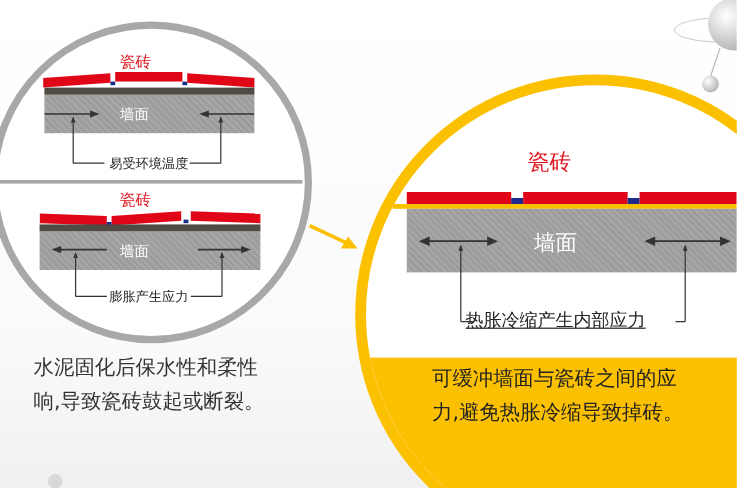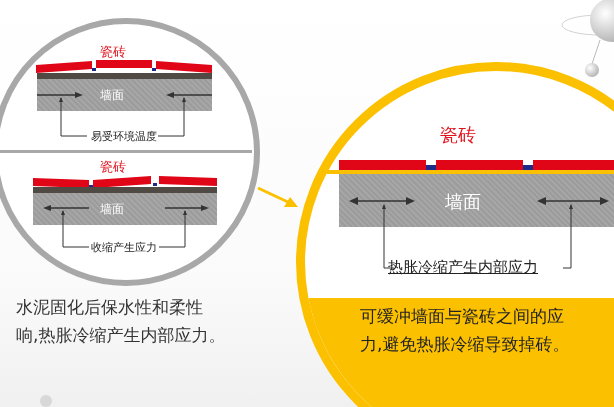--- a/index.html
+++ b/index.html
@@ -68,25 +68,25 @@
   <polygon points="10,8 18,5 18,11" fill="#333"></polygon>
   <line x1="132" y1="8" x2="170" y2="8" stroke="#333" stroke-width="1.3"></line>
   <polygon points="176,8 168,5 168,11 " fill="#333"></polygon>
   <line x1="30" y1="11" x2="30" y2="47" stroke="#333" stroke-width="1"></line>
   <polygon points="30,10 28,15 32,15" fill="#333"></polygon>
   <line x1="30" y1="47" x2="56" y2="47" stroke="#333" stroke-width="1"></line>
   <line x1="152" y1="11" x2="152" y2="47" stroke="#333" stroke-width="1"></line>
   <polygon points="152,10 150,15 154,15" fill="#333"></polygon>
   <line x1="152" y1="47" x2="126" y2="47" stroke="#333" stroke-width="1"></line>
 </svg>
-<div class="abs stress" style="left:91px;top:240px;">收缩产生应力</div>
+<div class="abs stress" style="left:91px;top:240px;">膨胀产生应力</div>
 
-<div class="abs desc" style="left:16px;top:293px;width:240px;">
+<div class="abs desc" style="left:28px;top:293px;width:240px;">
   <div>水泥固化后保水性和柔性</div>
-  <div>响,热胀冷缩产生内部应力。</div>
+  <div>响,导致瓷砖鼓起或断裂。</div>
 </div>
 
 <svg class="abs" style="left:254px;top:185px;" width="50" height="30">
   <line x1="4" y1="3" x2="36" y2="18" stroke="#fbc000" stroke-width="3"></line>
   <polygon points="44,22 30,22 36,12" fill="#fbc000"></polygon>
 </svg>
 
 <div class="abs rcircle">
   <div class="abs ryellow" style="left:0;top:227px;width:400px;height:200px;"></div>
 </div>

